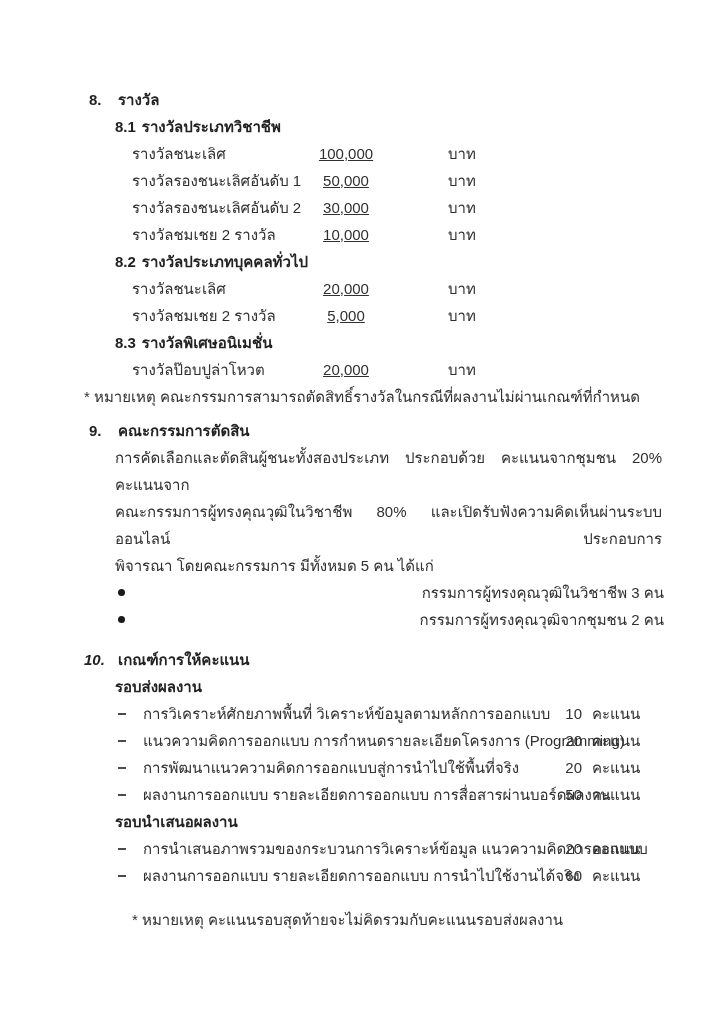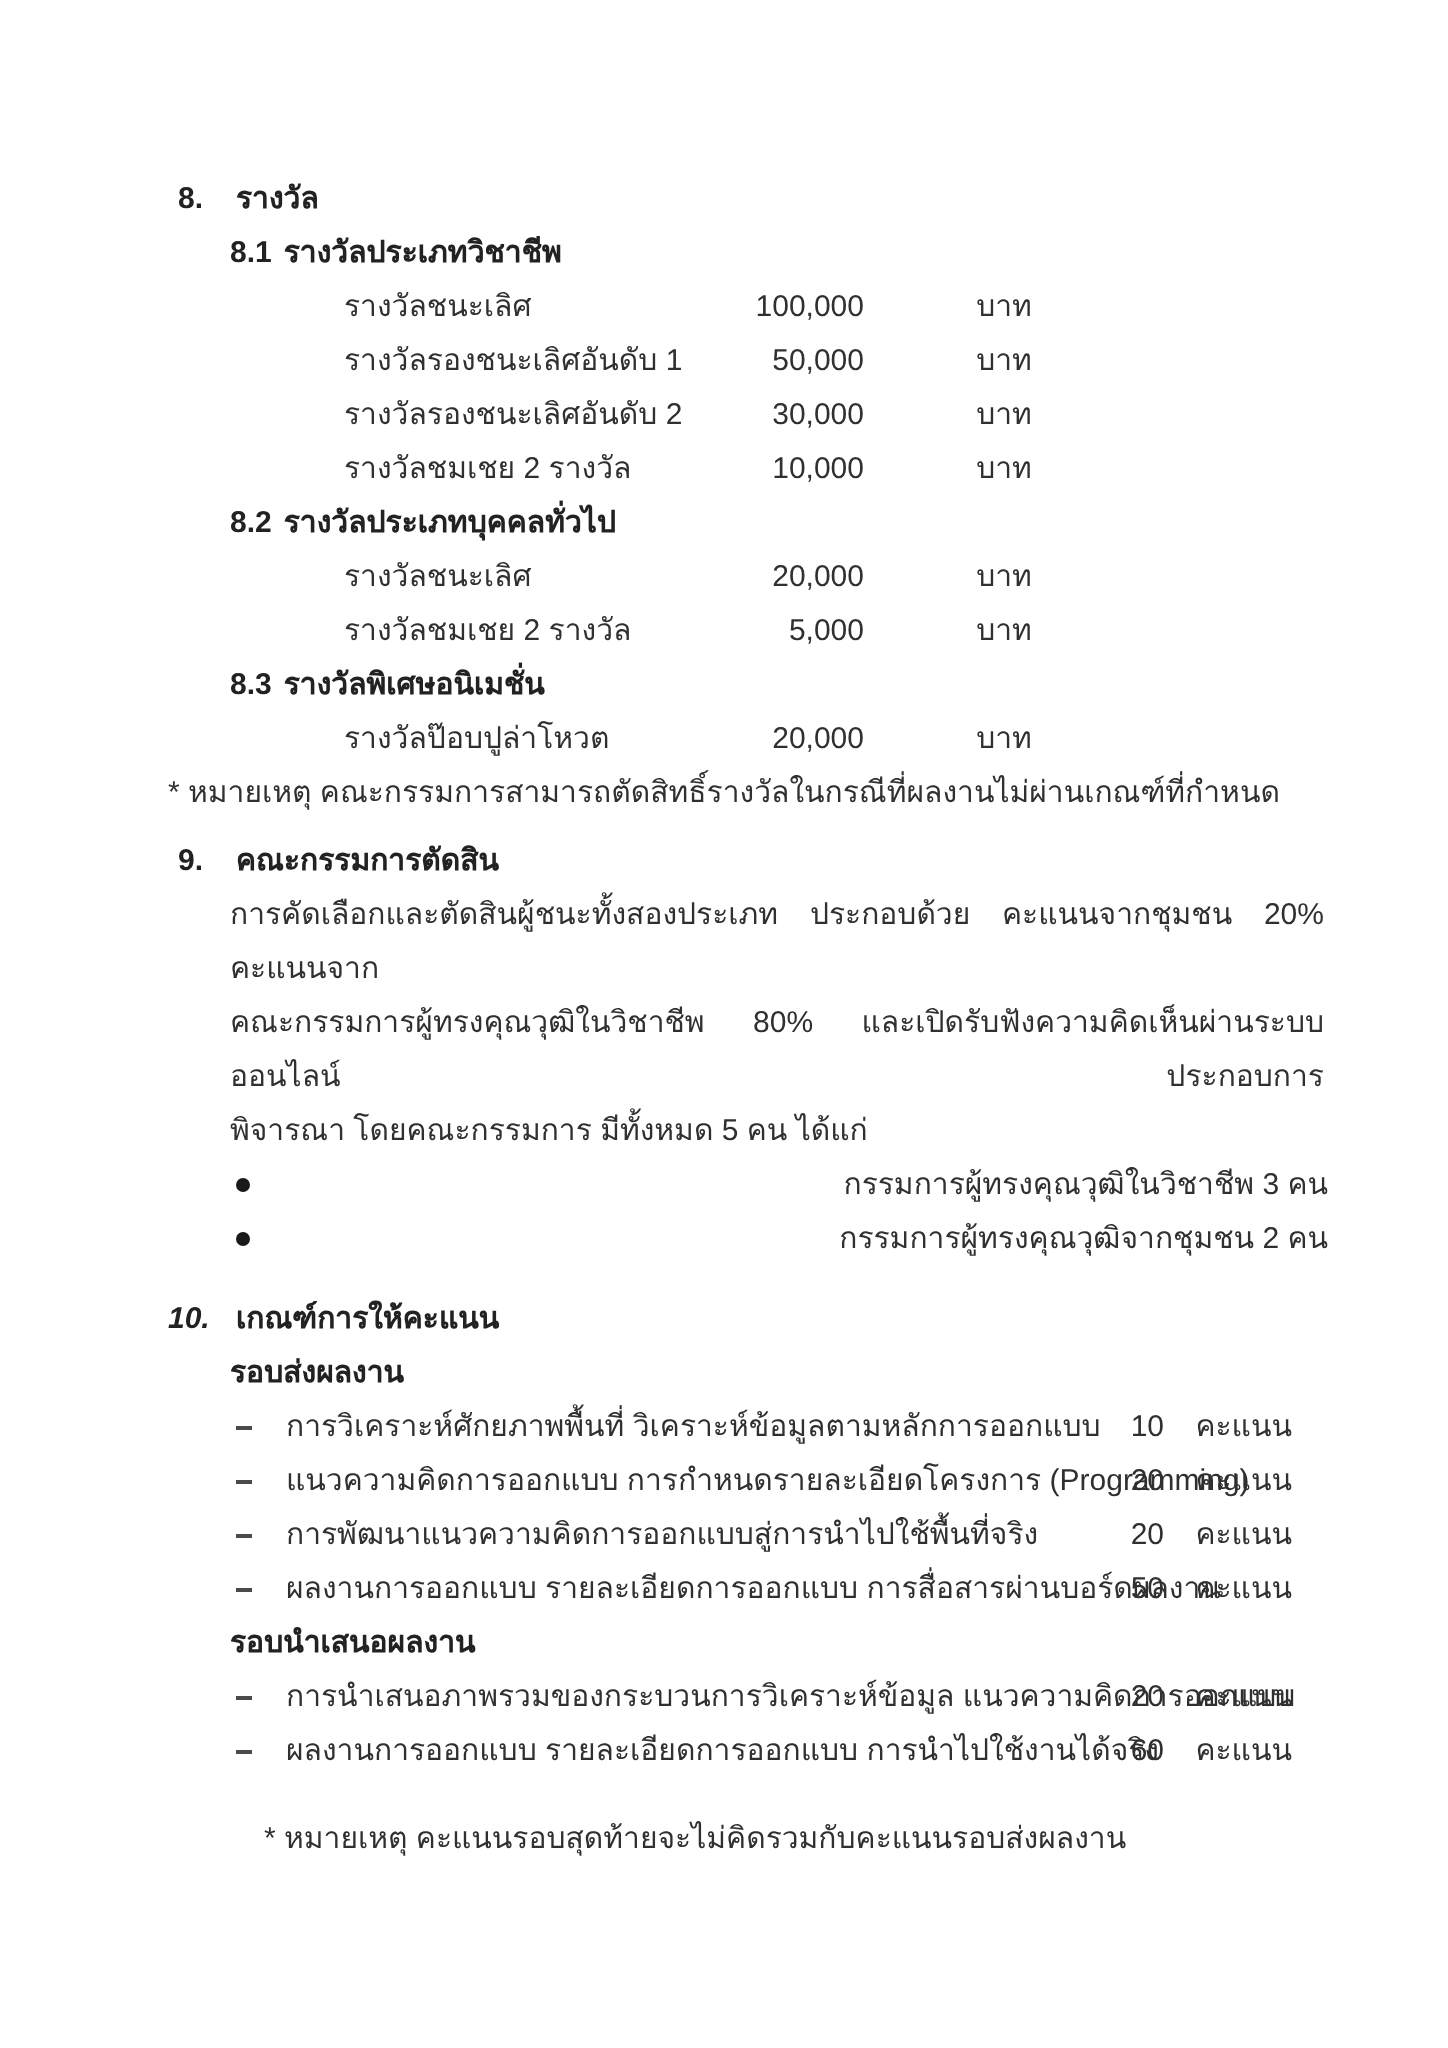--- a/index.html
+++ b/index.html
@@ -39,23 +39,23 @@
   }
   .sec-num.no-indent { padding-left: 0; font-style: italic; }
 
   
   .sub-heading { margin-left: 31px; display: flex; gap: 6px; }
 
   
   .award-row {
     display: grid;
     grid-template-columns: 168px 92px 46px 48px;
-    margin-left: 88px;
-  }
-  .award-amount { text-align: right; }
+    margin-left: 48px;
+  }
+  .award-amount { text-align: center; text-decoration: underline; }
   .award-unit { text-align: center; }
 
   
   .note { margin-left: 0; }
   .note.note-2 { margin-left: 48px; margin-top: 17px; }
 
   
   .para-line {
     margin-left: 31px;
     width: 547px;
@@ -84,21 +84,21 @@
     margin-left: 31px;
   }
   .dash-icon {
     width: 8px;
     height: 2px;
     background: #4a4a4a;
     margin-top: 13px;
     margin-left: 3px;
   }
   .score-value { text-align: right; }
-  .score-unit { padding-left: 10px; text-align: right; }
+  .score-unit { padding-left: 10px; }
 
   .mt-sec9  { margin-top: 7px; }
   .mt-sec10 { margin-top: 13px; }
 </style>
 </head>
 <body>
 
 <div class="page">
 
   <div class="line bold sec-heading">

